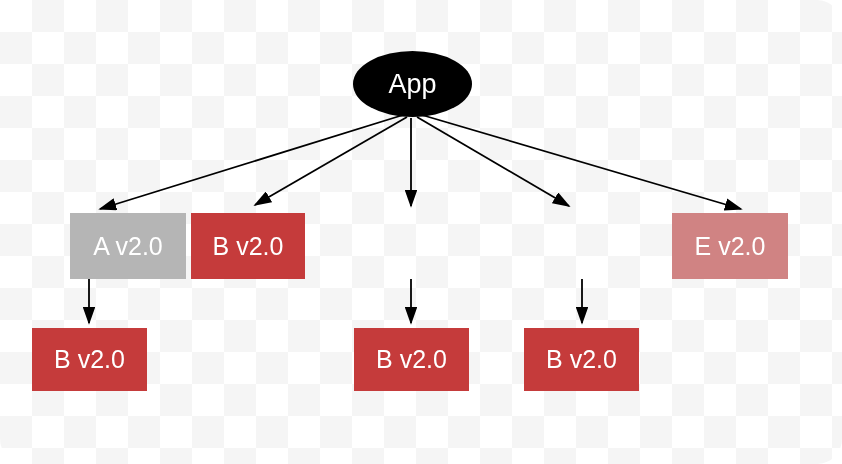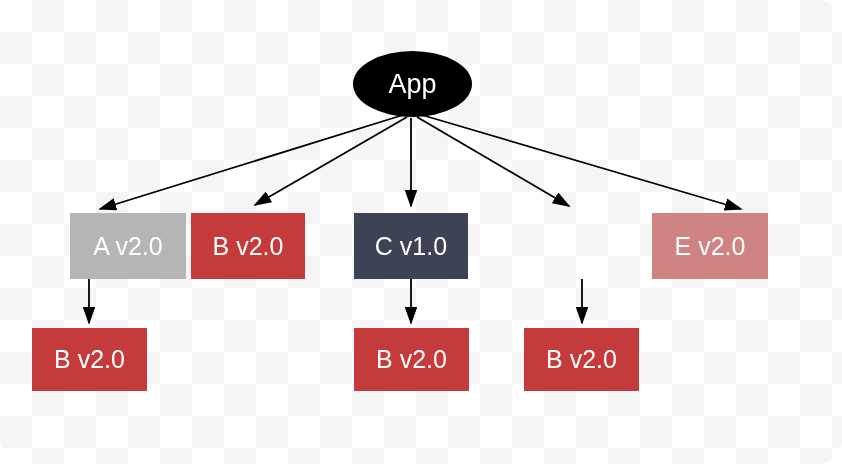--- a/index.html
+++ b/index.html
@@ -38,21 +38,21 @@
     border-radius: 50%;
     font-size: 27px;
   }
 
   
   #node-app { left: 353px; top: 51px;  width: 119px; height: 66px; }
   #node-a   { left: 31px;  top: 213px; width: 116px; height: 66px; margin-left: 39px; }
   #node-b   { left: 191px; top: 213px; width: 114px; height: 66px; }
   #node-c   { left: 354px; top: 213px; width: 114px; height: 66px; }
   #node-d   { left: 524px; top: 213px; width: 116px; height: 66px; }
-  #node-e   { left: 652px; top: 213px; width: 116px; height: 66px; }
+  #node-e   { left: 672px; top: 213px; width: 116px; height: 66px; }
   #node-b1  { left: 32px;  top: 328px; width: 115px; height: 63px; }
   #node-b2  { left: 354px; top: 328px; width: 115px; height: 63px; }
   #node-b3  { left: 524px; top: 328px; width: 115px; height: 63px; }
 </style>
 </head>
 <body>
 
 <div class="canvas">
 
   <svg class="edges-layer" viewBox="0 0 842 464" xmlns="http://www.w3.org/2000/svg">
@@ -72,21 +72,20 @@
     <line x1="411" y1="279" x2="411" y2="323" stroke="#000" stroke-width="1.8" marker-end="url(#arrowhead)"></line>
     <line x1="582" y1="279" x2="582" y2="323" stroke="#000" stroke-width="1.8" marker-end="url(#arrowhead)"></line>
   </svg>
 
   <div class="node root" id="node-app" style="background-color: rgb(0, 0, 0);">App</div>
 
   <div class="node" id="node-a" style="background-color: rgb(181, 181, 181);">A v2.0</div>
 
   <div class="node" id="node-b" style="background-color: rgb(197, 59, 59);">B v2.0</div>
 
-  <div class="node" id="node-c" style="background-color: rgb(61, 67, 85);">C v1.0</div>
 
 
   <div class="node" id="node-e" style="background-color: rgb(208, 131, 131);">E v2.0</div>
 
   <div class="node" id="node-b1" style="background-color: rgb(197, 59, 59);">B v2.0</div>
 
   <div class="node" id="node-b2" style="background-color: rgb(197, 59, 59);">B v2.0</div>
 
   <div class="node" id="node-b3" style="background-color: rgb(197, 59, 59);">B v2.0</div>
 

